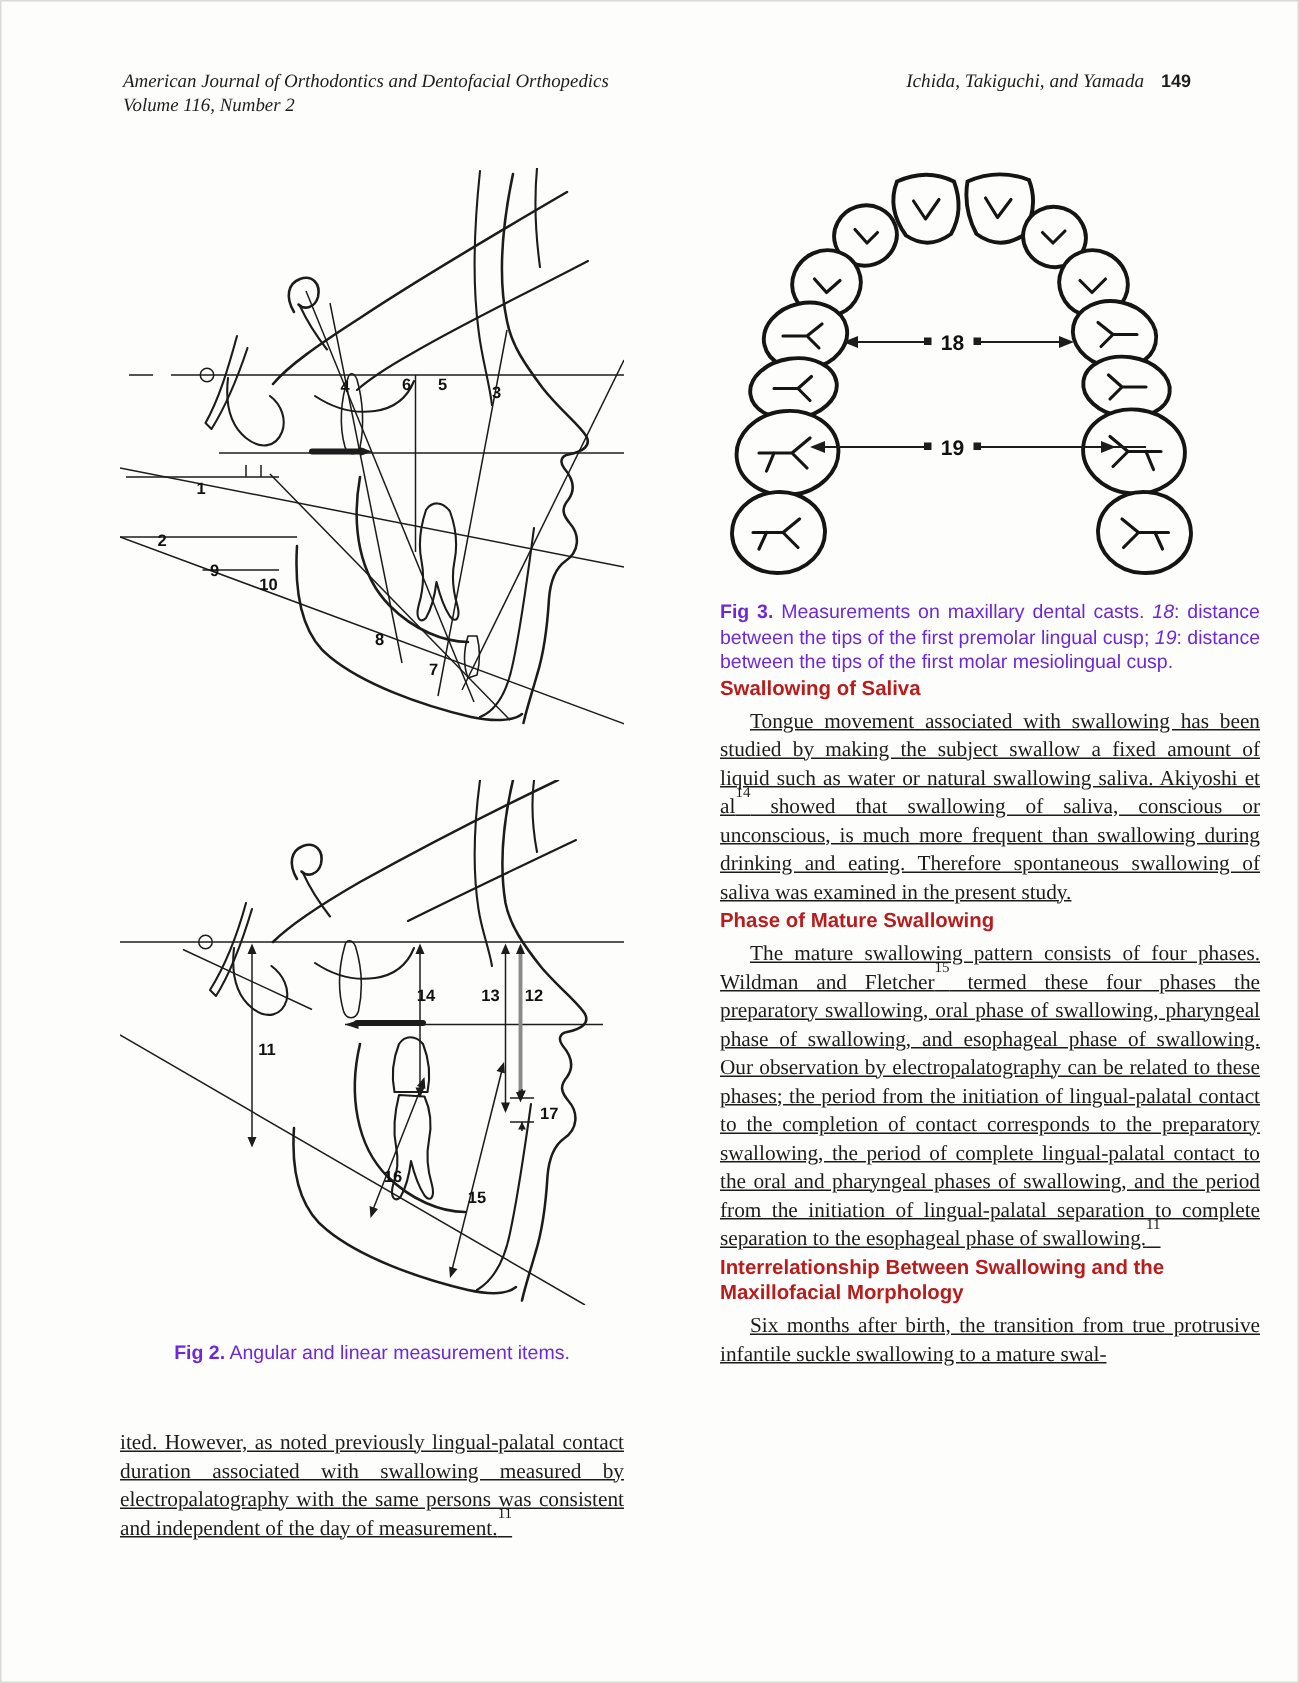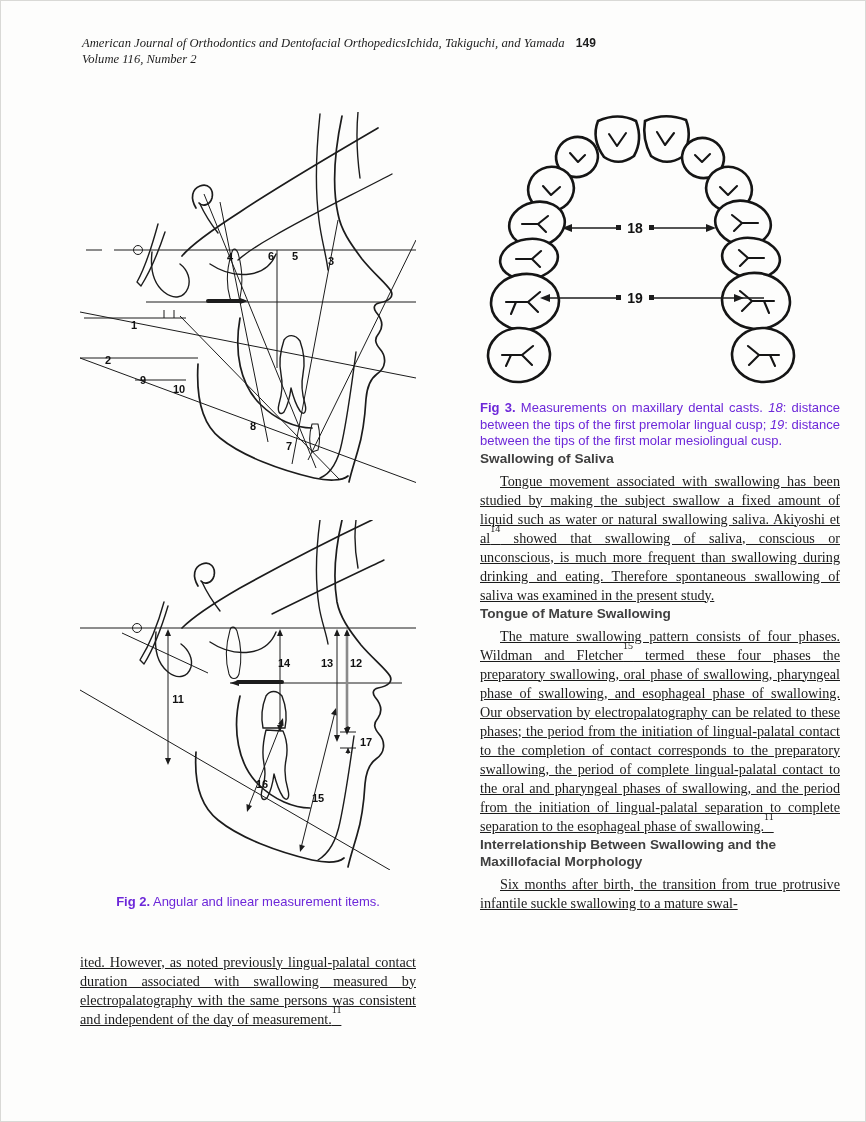--- a/index.html
+++ b/index.html
@@ -2,21 +2,21 @@
 <html><head>
 <meta charset="utf-8">
 <style>
   html,body{margin:0;padding:0;background:#e9e9e9;}
   #page{
     position:relative;width:866px;height:1122px;background:#fdfdfc;
     box-shadow:inset 0 0 0 1px #d9d9d6;overflow:hidden;
     font-family:"Liberation Serif",serif;color:#1d1d1d;
   }
   
-  .hdr{position:absolute;left:82px;top:36px;width:712px;display:flex;justify-content:flex-start;align-items:flex-start;}
+  .hdr{position:absolute;left:82px;top:47px;width:712px;display:flex;justify-content:space-between;align-items:flex-start;}
   .hdr-left{font-style:italic;font-size:12.6px;line-height:15.5px;}
   .hdr-right{font-size:12.8px;white-space:nowrap;}
   .hdr-right .authors{font-style:italic;}
   .hdr-right .pagenum{font-family:"Liberation Sans",sans-serif;font-weight:bold;font-size:12px;font-style:normal;margin-left:8px;}
   
   .col-left{position:absolute;left:80px;top:112px;width:336px;}
   .col-right{position:absolute;left:432px;top:106px;width:360px;margin-left:48px;}
   
   svg{display:block;}
   .trace{stroke:#1c1c1c;fill:none;stroke-linecap:round;stroke-linejoin:round;}
@@ -33,21 +33,21 @@
   
   .caption{font-family:"Liberation Sans",sans-serif;font-size:13px;line-height:16.5px;text-align:justify;color:#6d28d9;}
   .caption.center{text-align:center;}
   .cap-b{font-weight:bold;}
   .cap-i{font-style:italic;}
   
   .bodytxt{font-size:14.2px;line-height:19px;text-align:justify;color:#1b1b1b;text-decoration:underline;}
   .bodytxt p{margin:0;}
   .bodytxt p.ind{text-indent:20px;}
   sup.ref{font-size:10px;line-height:0;position:relative;top:-4.5px;}
-  h3.sect{font-family:"Liberation Sans",sans-serif;font-weight:bold;font-size:13.6px;line-height:17px;color:#404040;margin:0;}
+  h3.sect{font-family:"Liberation Sans",sans-serif;font-weight:bold;font-size:13.6px;line-height:17px;color:#b91c1c;margin:0;}
   .fig2cap{margin-top:24px;}
   .leftpara{margin-top:42px;}
   .fig3cap{margin-top:10px;}
   .mt-h1{margin-top:21px;}
   .mt-p{margin-top:5px;}
   .mt-h2{margin-top:13px;}
 </style>
 </head>
 <body>
 
@@ -256,21 +256,21 @@
 
     <div class="caption fig3cap">
       <span class="cap-b">Fig 3.</span><span> Measurements on maxillary dental casts. </span><span class="cap-i">18</span><span>: distance between the tips of the first premolar lingual cusp; </span><span class="cap-i">19</span><span>: distance between the tips of the first molar mesiolingual cusp.</span>
     </div>
 
     <h3 class="sect mt-h1">Swallowing of Saliva</h3>
     <div class="bodytxt mt-p">
       <p class="ind"><span>Tongue movement associated with swallowing has been studied by making the subject swallow a fixed amount of liquid such as water or natural swallowing saliva. Akiyoshi et al</span><sup class="ref">14</sup><span> showed that swallowing of saliva, conscious or unconscious, is much more frequent than swallowing during drinking and eating. Therefore spontaneous swallowing of saliva was examined in the present study.</span></p>
     </div>
 
-    <h3 class="sect mt-h2">Tongue of Mature Swallowing</h3>
+    <h3 class="sect mt-h2">Phase of Mature Swallowing</h3>
     <div class="bodytxt mt-p">
       <p class="ind"><span>The mature swallowing pattern consists of four phases. Wildman and Fletcher</span><sup class="ref">15</sup><span> termed these four phases the preparatory swallowing, oral phase of swallowing, pharyngeal phase of swallowing, and esophageal phase of swallowing. Our observation by electropalatography can be related to these phases; the period from the initiation of lingual-palatal contact to the completion of contact corresponds to the preparatory swallowing, the period of complete lingual-palatal contact to the oral and pharyngeal phases of swallowing, and the period from the initiation of lingual-palatal separation to complete separation to the esophageal phase of swallowing.</span><sup class="ref">11</sup></p>
     </div>
 
     <h3 class="sect mt-h2" style="width:330px">Interrelationship Between Swallowing and the Maxillofacial Morphology</h3>
     <div class="bodytxt mt-p">
       <p class="ind">Six months after birth, the transition from true protrusive infantile suckle swallowing to a mature swal-</p>
     </div>
   </div>
 

